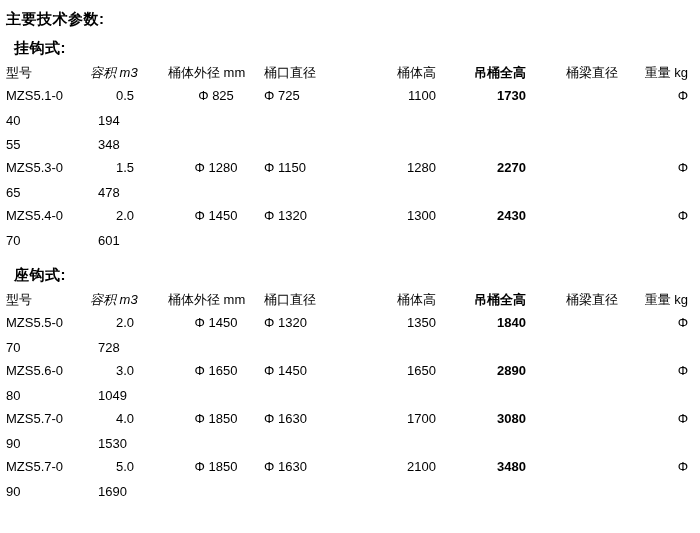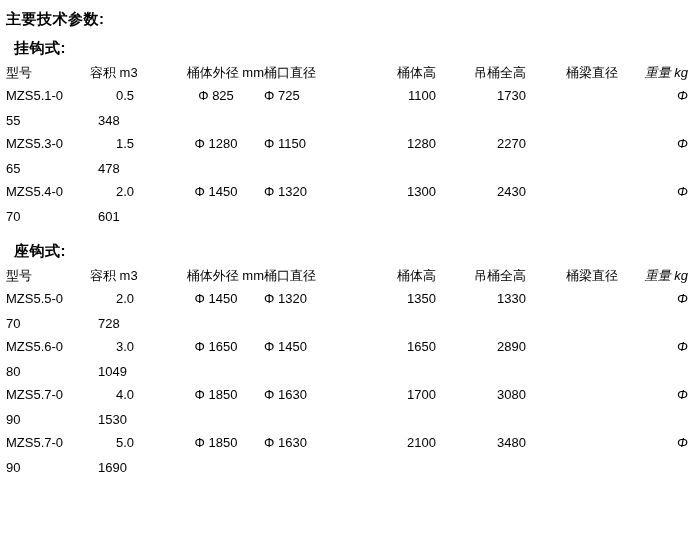--- a/index.html
+++ b/index.html
@@ -51,27 +51,27 @@
   }
   .hdr td {
     font-size: 13px;
     padding-bottom: 2px;
   }
   .c-model { width: 76px; text-align: left; }
   .c-vol   { width: 86px; text-align: center; }
   .c-od    { width: 96px; text-align: center; }
   .c-mouth { width: 88px; text-align: left; }
   .c-bh    { width: 84px; text-align: right; }
-  .c-total { width: 90px; text-align: right; }
+  .c-total { width: 90px; text-align: right; font-weight: bold; }
   .c-beam  { width: 92px; text-align: right; }
-  .c-wt    { width: 70px; text-align: right; font-style: italic; }
+  .c-wt    { width: 70px; text-align: right; }
 
   .hdr .c-model { text-align: left; }
-  .hdr .c-vol { text-align: left; padding-left: 8px;}
-  .hdr .c-od { text-align: right; }
+  .hdr .c-vol { text-align: left; padding-left: 8px; font-style: italic;}
+  .hdr .c-od { text-align: left; }
   .hdr .c-mouth { text-align: left; }
   .hdr .c-bh { text-align: right; }
   .hdr .c-total { text-align: right; }
   .hdr .c-beam { text-align: right; }
   .hdr .c-wt { text-align: right; }
   .wrap-row td {
     padding-top: 1px;
     padding-bottom: 1px;
   }
   .wrap-left { text-align: left; }
@@ -113,20 +113,25 @@
       <tr>
         <td class="c-model">MZS5.1-0</td>
         <td class="c-vol">0.5</td>
         <td class="c-od">Φ 825</td>
         <td class="c-mouth">Φ 725</td>
         <td class="c-bh">1100</td>
         <td class="c-total">1730</td>
         <td class="c-beam"></td>
         <td class="c-wt">Φ</td>
       </tr>
+      <tr class="wrap-row">
+        <td class="wrap-left">40</td>
+        <td class="wrap-num">194</td>
+        <td colspan="6"></td>
+      </tr>
 
       <tr class="wrap-row">
         <td class="wrap-left">55</td>
         <td class="wrap-num">348</td>
         <td colspan="6"></td>
       </tr>
 
       <tr>
         <td class="c-model">MZS5.3-0</td>
         <td class="c-vol">1.5</td>
@@ -185,21 +190,21 @@
         <td class="c-beam">桶梁直径</td>
         <td class="c-wt">重量 kg</td>
       </tr>
 
       <tr>
         <td class="c-model">MZS5.5-0</td>
         <td class="c-vol">2.0</td>
         <td class="c-od">Φ 1450</td>
         <td class="c-mouth">Φ 1320</td>
         <td class="c-bh">1350</td>
-        <td class="c-total">1330</td>
+        <td class="c-total">1840</td>
         <td class="c-beam"></td>
         <td class="c-wt">Φ</td>
       </tr>
       <tr class="wrap-row">
         <td class="wrap-left">70</td>
         <td class="wrap-num">728</td>
         <td colspan="6"></td>
       </tr>
 
       <tr>

